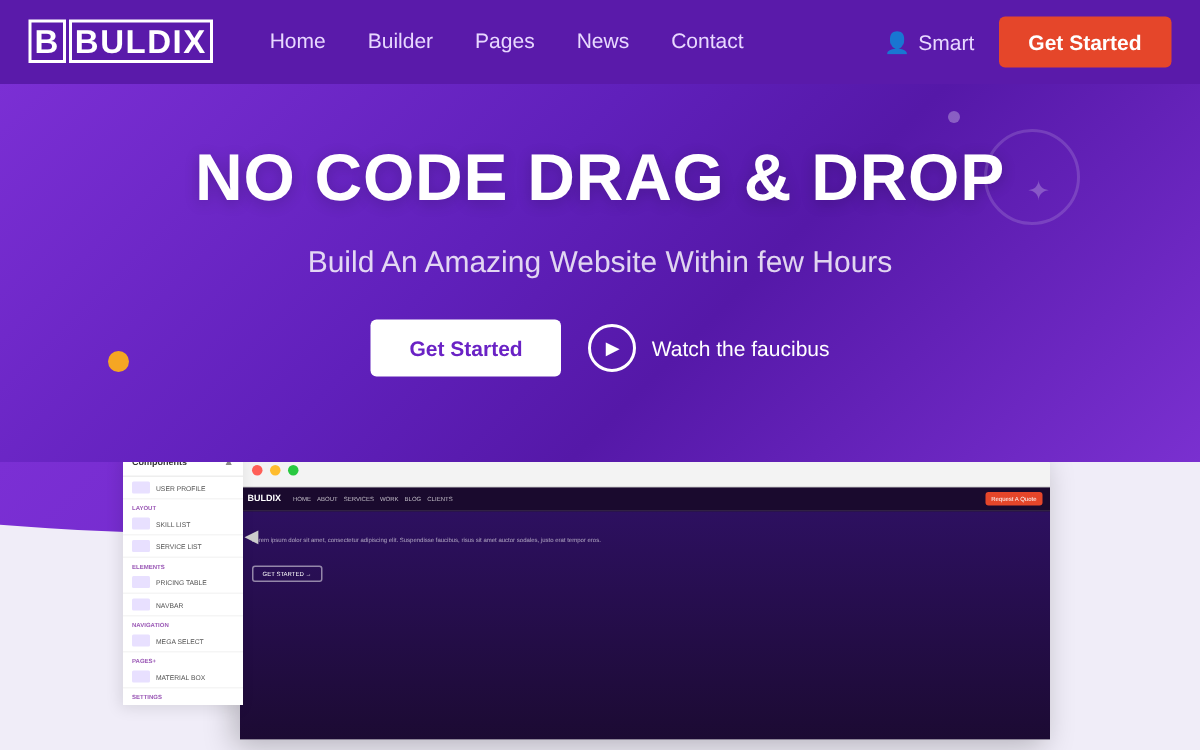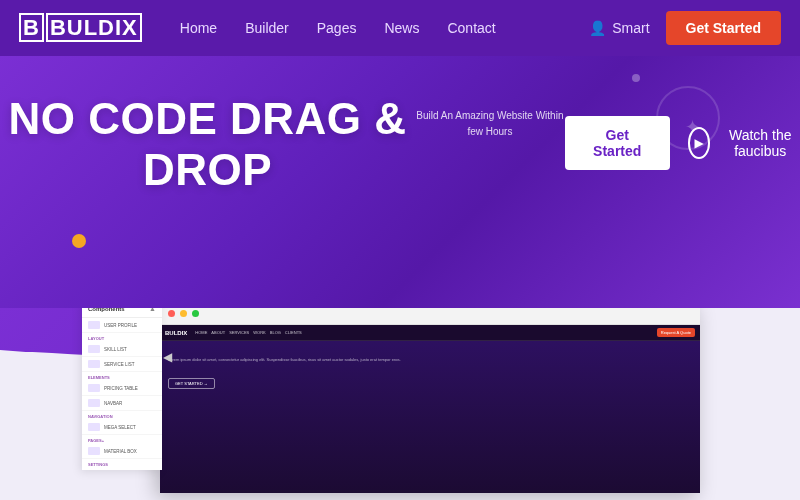--- a/index.html
+++ b/index.html
@@ -70,21 +70,22 @@
       border-radius: 4px;
       font-size: 14px;
       font-weight: 600;
       cursor: pointer;
     }
 
     
     .hero {
       background: linear-gradient(135deg, #7b2fd4 0%, #6020bb 40%, #5518a8 60%, #7a30d0 100%);
       display: flex;
-      align-items: flex-start;
+      flex-direction: column;
+      align-items: center;
       justify-content: flex-start;
       padding-top: 38px;
       position: relative;
       overflow: hidden;
       height: 252px;
     }
     .hero::before {
       content: '';
       position: absolute;
       right: 80px;
@@ -107,21 +108,21 @@
       font-weight: 900;
       color: #fff;
       text-align: center;
       line-height: 1.15;
       letter-spacing: 0.5px;
       text-transform: uppercase;
       text-shadow: 0 2px 10px rgba(0,0,0,0.2);
     }
     .hero-subtitle {
       color: rgba(255,255,255,0.82);
-      font-size: 10px;
+      font-size: 20px;
       text-align: center;
       margin-top: 14px;
       line-height: 1.6;
     }
     .hero-buttons {
       display: flex;
       gap: 18px;
       margin-top: 22px;
       align-items: center;
     }

